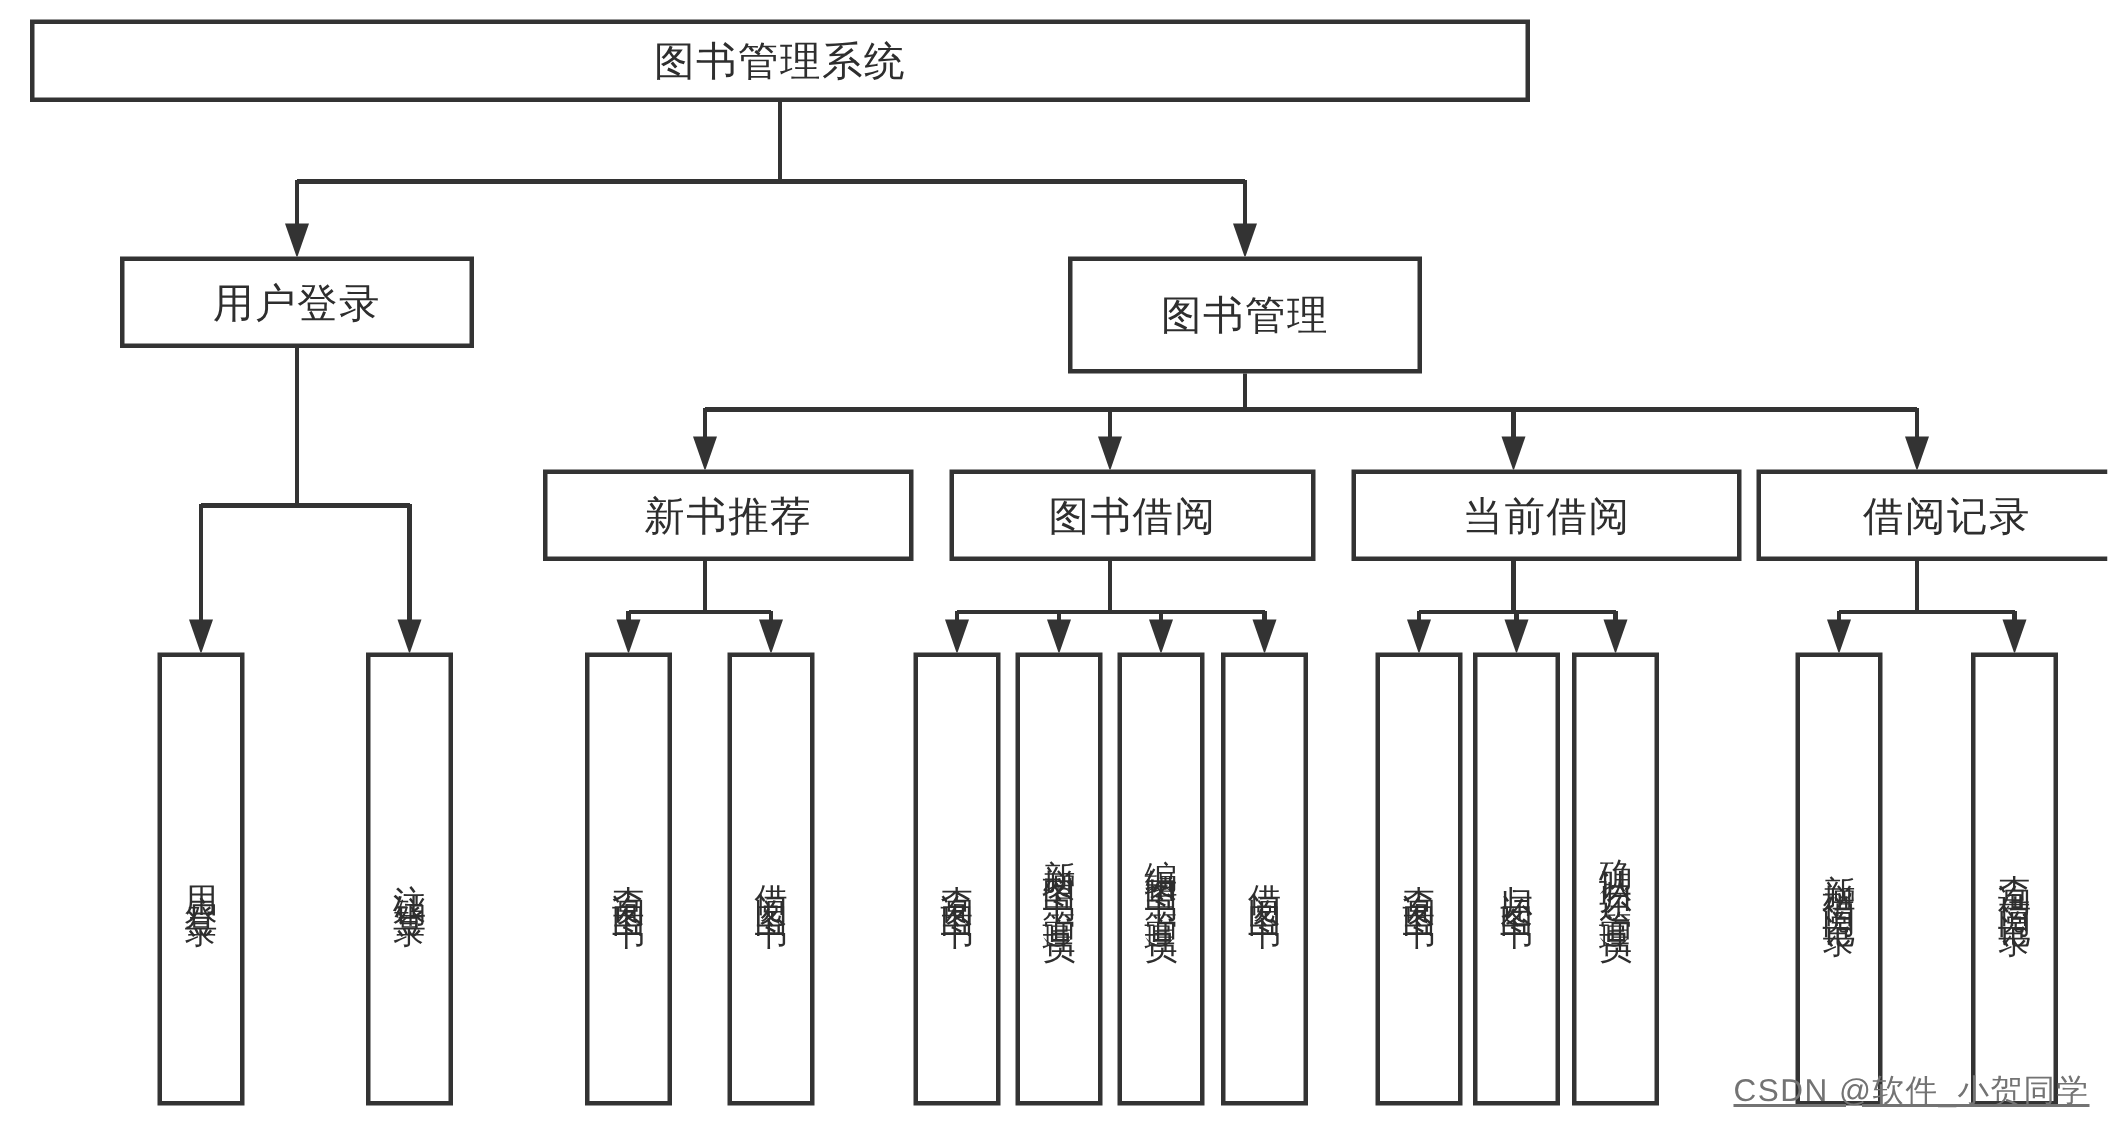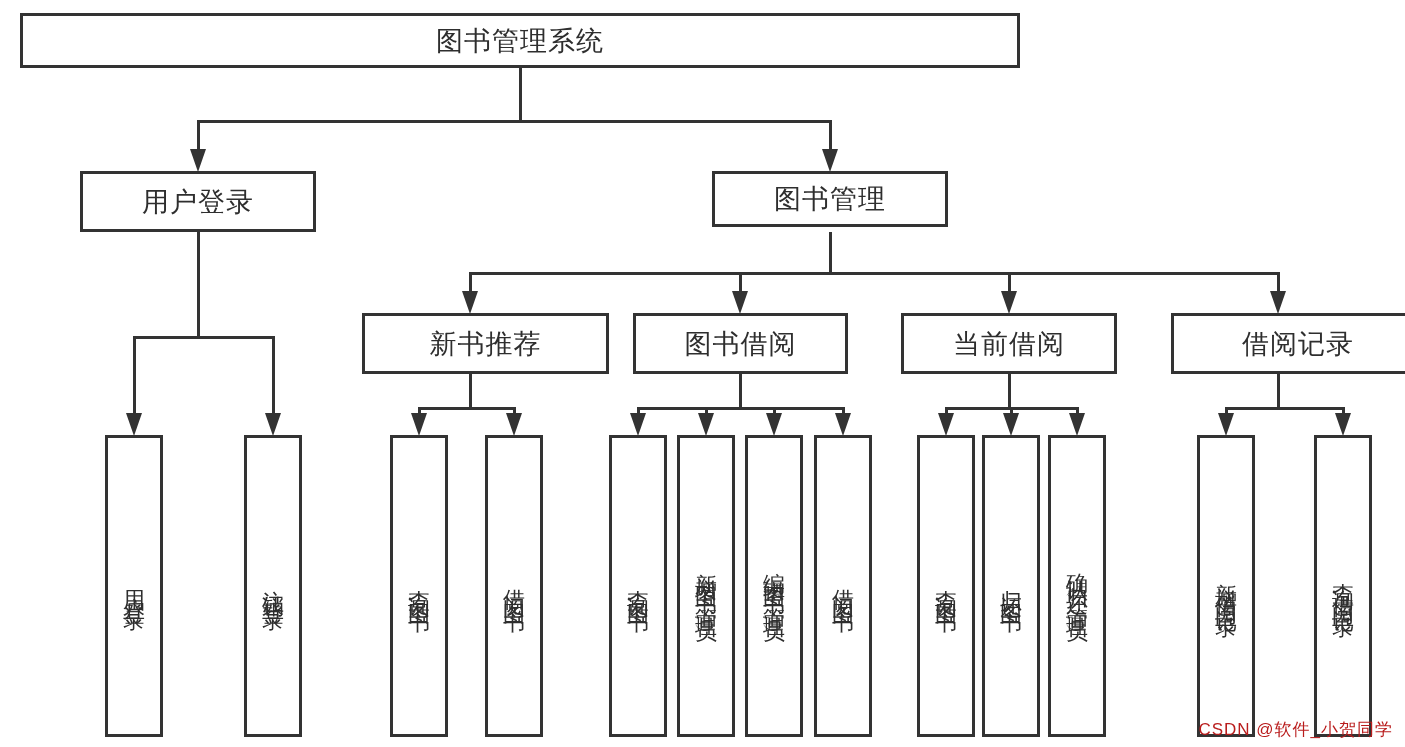--- a/index.html
+++ b/index.html
@@ -27,23 +27,24 @@
   .v-label {
     writing-mode: vertical-rl;
     letter-spacing: 7px;
     line-height: 1;
     white-space: nowrap;
   }
   .watermark {
     position: absolute;
     right: 12px;
     bottom: 6px;
-    font-size: 17px;
-    color: #b91c1c;
+    font-size: 21px;
+    color: #737373;
     letter-spacing: 1px;
+    text-decoration: underline;
   }
 </style>
 </head>
 <body>
 
 <div class="canvas">
 
   <svg class="connectors" width="1405" height="747" viewBox="0 0 1405 747">
     <g stroke="#333333" stroke-width="3" fill="none" shape-rendering="crispEdges">
 
@@ -80,25 +81,25 @@
       <polygon points="1003,413 1019,413 1011,436"></polygon>
       <polygon points="1069,413 1085,413 1077,436"></polygon>
       <polygon points="1218,413 1234,413 1226,436"></polygon>
       <polygon points="1335,413 1351,413 1343,436"></polygon>
     </g>
   </svg>
 
   <div class="node h-node" style="left:20px; top:13px; width:1000px; height:55px;">图书管理系统</div>
 
   <div class="node h-node" style="left:80px; top:171px; width:236px; height:61px;">用户登录</div>
-  <div class="node h-node" style="left:712px; top:171px; width:236px; height:56px;">图书管理</div>
+  <div class="node h-node" style="left:712px; top:171px; width:236px; height:78px;">图书管理</div>
 
   <div class="node h-node" style="left:362px; top:313px; width:247px; height:61px;">新书推荐</div>
-  <div class="node h-node" style="left:633px; top:313px; width:215px; height:61px;font-family:Liberation Serif, serif;">图书借阅</div>
-  <div class="node h-node" style="left:901px; top:313px; width:216px; height:61px;">当前借阅</div>
+  <div class="node h-node" style="left:633px; top:313px; width:244px; height:61px;font-family:Liberation Serif, serif;">图书借阅</div>
+  <div class="node h-node" style="left:901px; top:313px; width:260px; height:61px;">当前借阅</div>
   <div class="node h-node" style="left:1171px; top:313px; width:254px; height:61px;">借阅记录</div>
 
   <div class="node v-node" style="left:105px; top:435px; width:58px; height:302px;">
     <span class="v-label">用户登录</span>
   </div>
   <div class="node v-node" style="left:244px; top:435px; width:58px; height:302px;">
     <span class="v-label">注销登录</span>
   </div>
 
   <div class="node v-node" style="left:390px; top:435px; width:58px; height:302px;">

